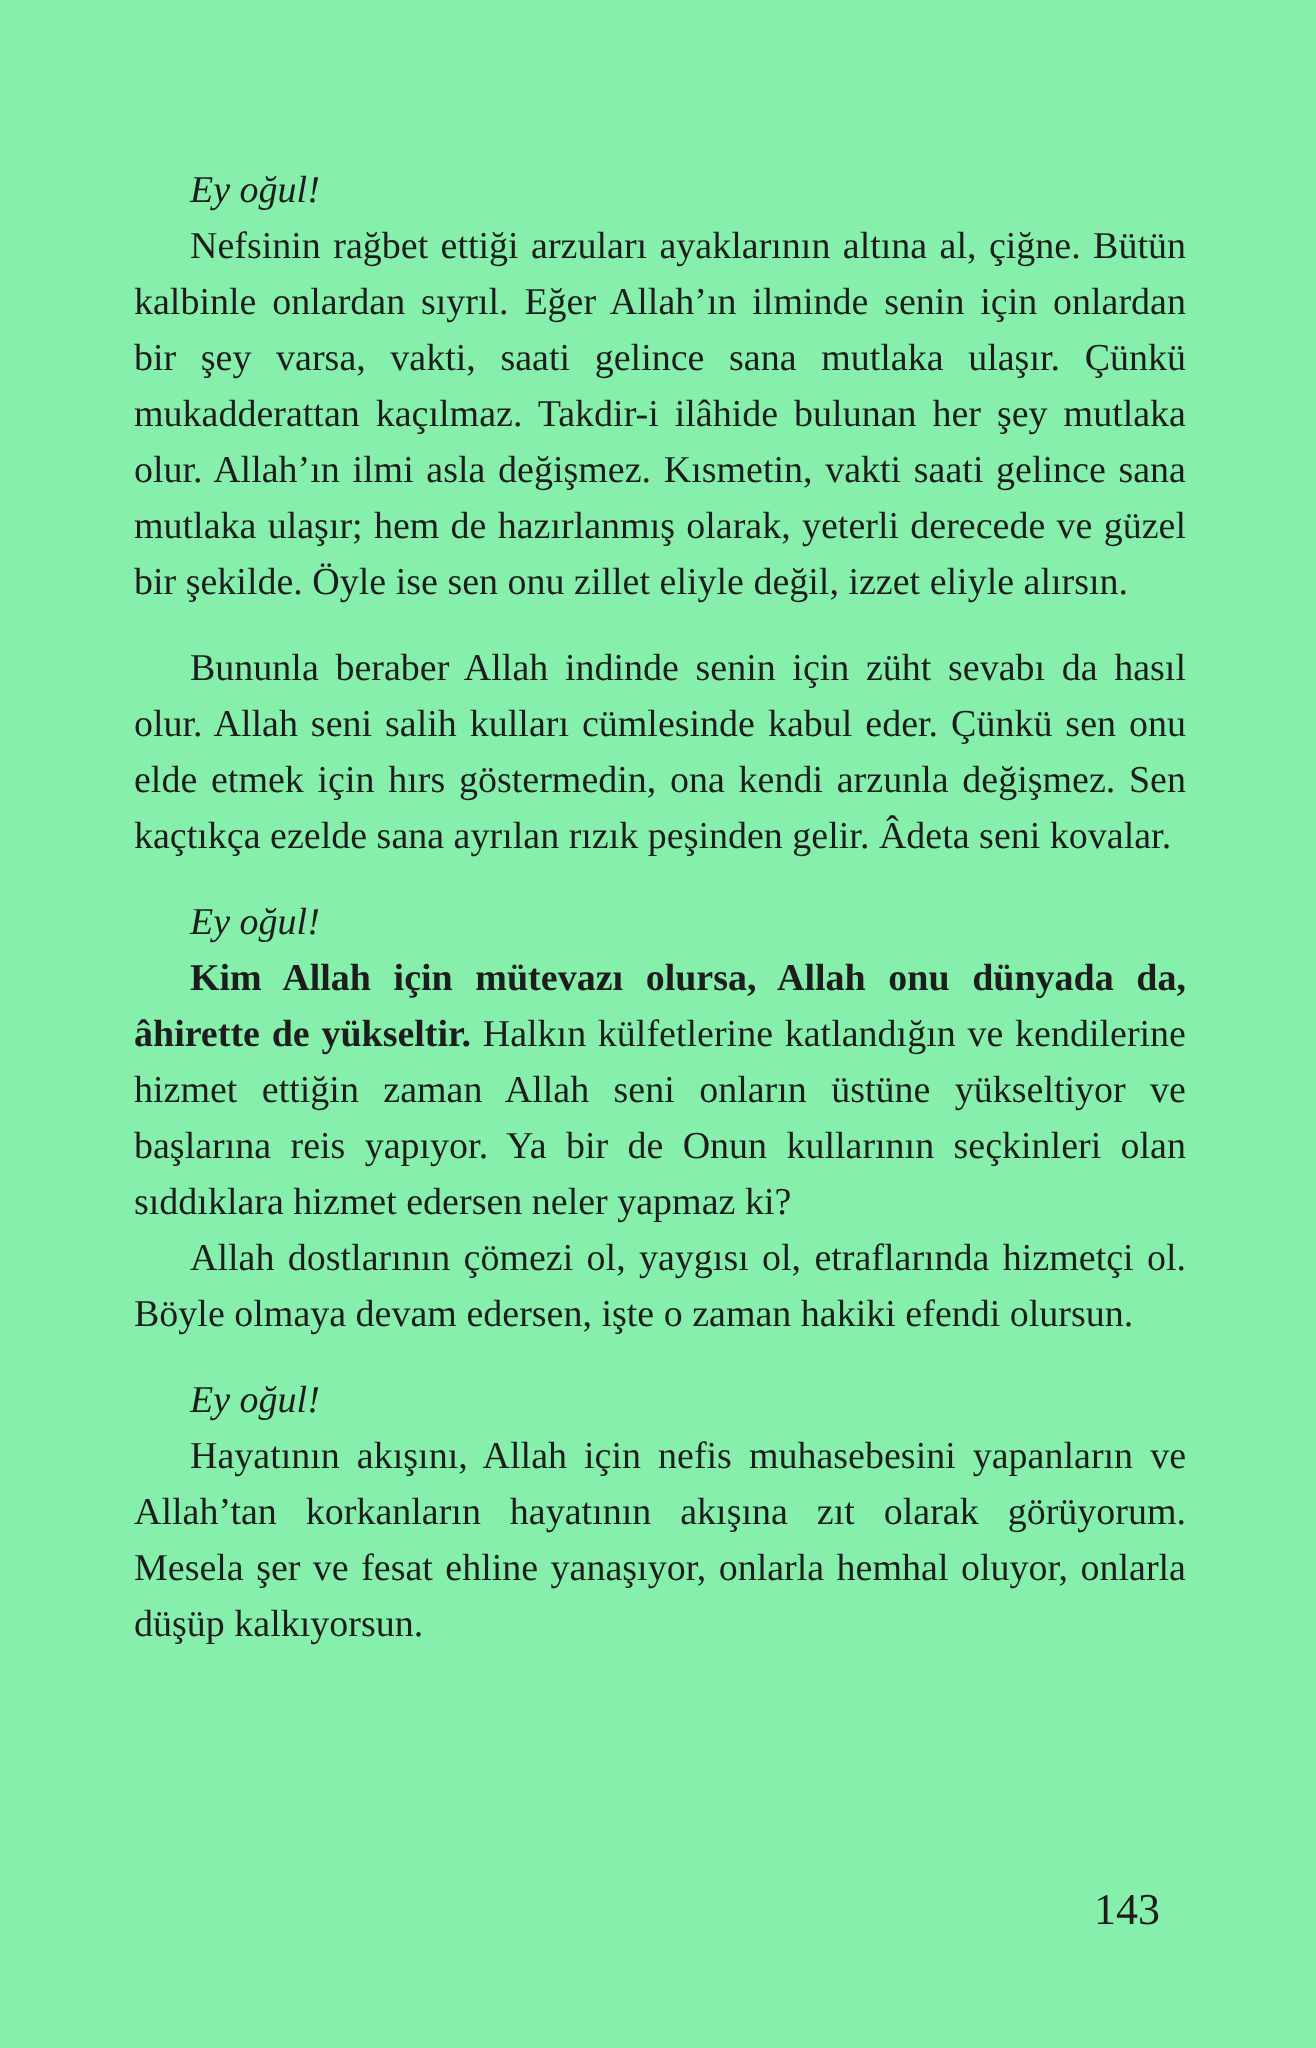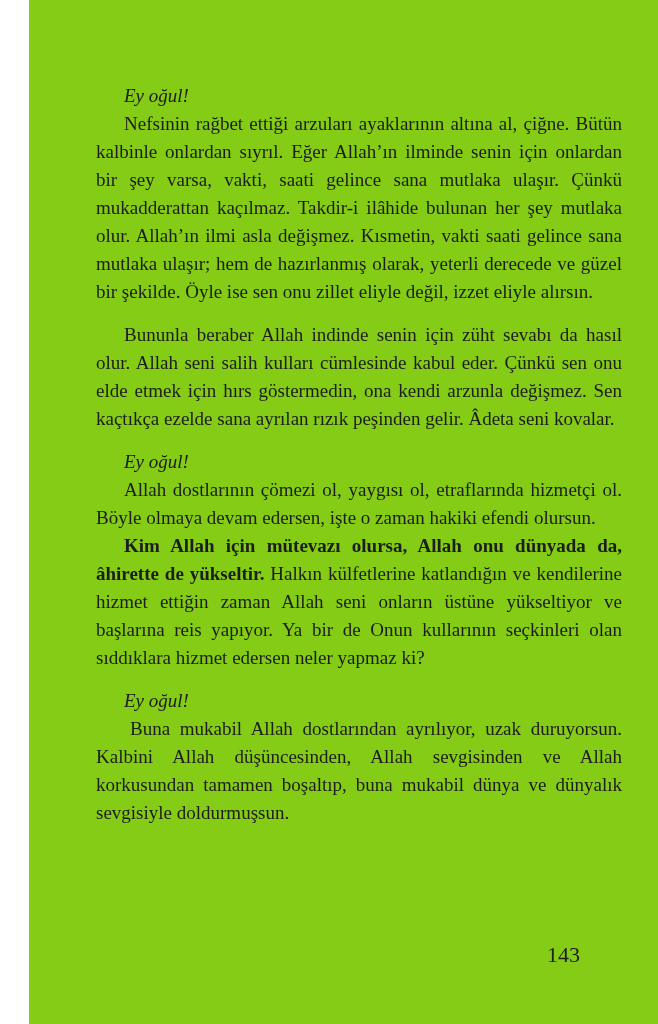--- a/index.html
+++ b/index.html
@@ -9,22 +9,21 @@
   body {
     width: 658px;
     height: 1024px;
     background: #ffffff;
     overflow: hidden;
     position: relative;
   }
   .book-page {
     position: absolute;
     inset: 0;
-    background: #84cc16;
-    margin-left: 29px;
+    background: #86efac;
   }
   .text-block {
     position: absolute;
     left: 67px;
     top: 82px;
     width: 526px;
     font-family: "Liberation Serif", "DejaVu Serif", serif;
     font-size: 19px;
     line-height: 28px;
     color: #1d1d1d;
@@ -69,26 +68,26 @@
       <p class="heading">Ey oğul!</p>
       <p class="para">Nefsinin rağbet ettiği arzuları ayaklarının altına al, çiğne. Bütün kalbinle onlardan sıyrıl. Eğer Allah’ın ilminde senin için onlardan bir şey varsa, vakti, saati gelince sana mutlaka ulaşır. Çünkü mukadderattan kaçılmaz. Takdir-i ilâhide bulunan her şey mutlaka olur. Allah’ın ilmi asla değişmez. Kısmetin, vakti saati gelince sana mutlaka ulaşır; hem de hazırlanmış olarak, yeterli derecede ve güzel bir şekilde. Öyle ise sen onu zillet eliyle değil, izzet eliyle alırsın.</p>
     </section>
 
     <section class="sec">
       <p class="para">Bununla beraber Allah indinde senin için züht sevabı da hasıl olur. Allah seni salih kulları cümlesinde kabul eder. Çünkü sen onu elde etmek için hırs göstermedin, ona kendi arzunla değişmez. Sen kaçtıkça ezelde sana ayrılan rızık peşinden gelir. Âdeta seni kovalar.</p>
     </section>
 
     <section class="sec">
       <p class="heading">Ey oğul!</p>
+      <p class="para"><b>Kim Allah için mütevazı olursa, Allah onu dünyada da, âhirette de yükseltir.</b><span> Halkın külfetlerine katlandığın ve kendilerine hizmet ettiğin zaman Allah seni onların üstüne yükseltiyor ve başlarına reis yapıyor. Ya bir de Onun kullarının seçkinleri olan sıddıklara hizmet edersen neler yapmaz ki?</span></p>
       <p class="para">Allah dostlarının çömezi ol, yaygısı ol, etraflarında hizmetçi ol. Böyle olmaya devam edersen, işte o zaman hakiki efendi olursun.</p>
-      <p class="para"><b>Kim Allah için mütevazı olursa, Allah onu dünyada da, âhirette de yükseltir.</b><span> Halkın külfetlerine katlandığın ve kendilerine hizmet ettiğin zaman Allah seni onların üstüne yükseltiyor ve başlarına reis yapıyor. Ya bir de Onun kullarının seçkinleri olan sıddıklara hizmet edersen neler yapmaz ki?</span></p>
     </section>
 
     <section class="sec">
       <p class="heading">Ey oğul!</p>
-      <p class="para para-extra-indent">Buna mukabil Allah dostlarından ayrılıyor, uzak duruyorsun. Kalbini Allah düşüncesinden, Allah sevgisinden ve Allah korkusundan tamamen boşaltıp, buna mukabil dünya ve dünyalık sevgisiyle doldurmuşsun.</p>
+      <p class="para">Hayatının akışını, Allah için nefis muhasebesini yapanların ve Allah’tan korkanların hayatının akışına zıt olarak görüyorum. Mesela şer ve fesat ehline yanaşıyor, onlarla hemhal oluyor, onlarla düşüp kalkıyorsun.</p>
     </section>
 
   </div>
 
   <div class="page-number">143</div>
 
 </div>
 
 </body></html>

